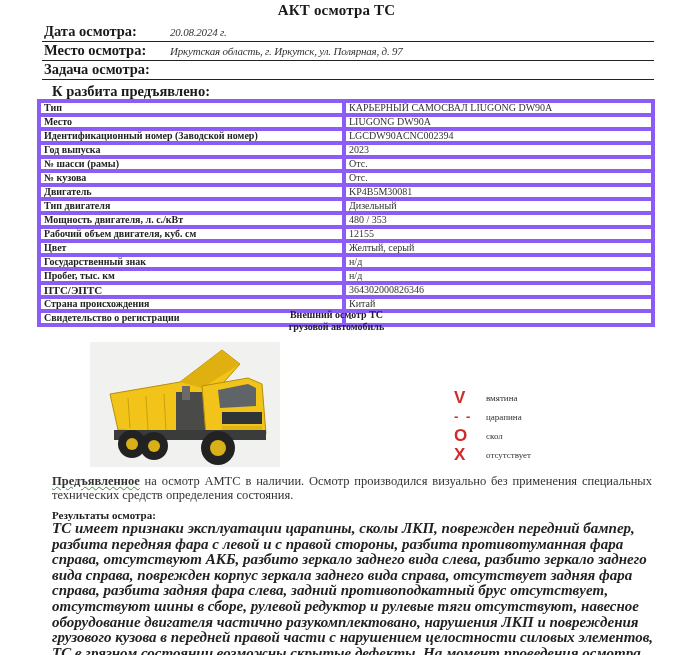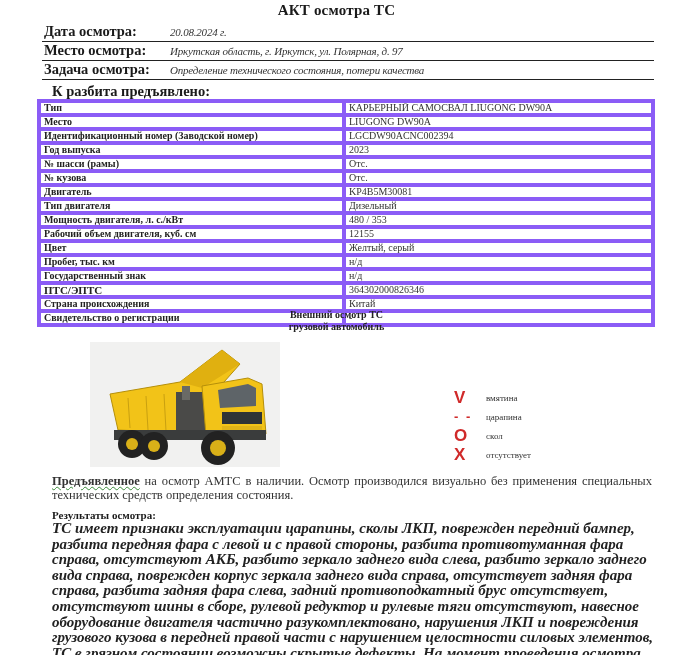--- a/index.html
+++ b/index.html
@@ -71,21 +71,20 @@
 <div class="meta-row" style="top:22px;">
   <span class="meta-label">Дата осмотра:</span>
   <span class="meta-value">20.08.2024 г.</span>
 </div>
 <div class="meta-row" style="top:41px;">
   <span class="meta-label">Место осмотра:</span>
   <span class="meta-value">Иркутская область, г. Иркутск, ул. Полярная, д. 97</span>
 </div>
 <div class="meta-row" style="top:60px;">
   <span class="meta-label">Задача осмотра:</span>
-  <span class="meta-value">Определение технического состояния, потери качества</span>
 </div>
 
 <div class="section-title">К разбита предъявлено:</div>
 
 <table class="spec">
   <tbody>
     <tr>
         <td class="k">Тип</td>
         <td class="v">КАРЬЕРНЫЙ САМОСВАЛ LIUGONG DW90A</td>
       </tr>
@@ -123,25 +122,25 @@
       </tr>
     <tr>
         <td class="k">Рабочий объем двигателя, куб. см</td>
         <td class="v">12155</td>
       </tr>
     <tr>
         <td class="k">Цвет</td>
         <td class="v">Желтый, серый</td>
       </tr>
     <tr>
+        <td class="k">Государственный знак</td>
+        <td class="v">н/д</td>
+      </tr>
+    <tr>
         <td class="k">Пробег, тыс. км</td>
-        <td class="v">н/д</td>
-      </tr>
-    <tr>
-        <td class="k">Государственный знак</td>
         <td class="v">н/д</td>
       </tr>
     <tr>
         <td class="k big">ПТС/ЭПТС</td>
         <td class="v">364302000826346</td>
       </tr>
     <tr>
         <td class="k">Страна происхождения</td>
         <td class="v">Китай</td>
       </tr>

